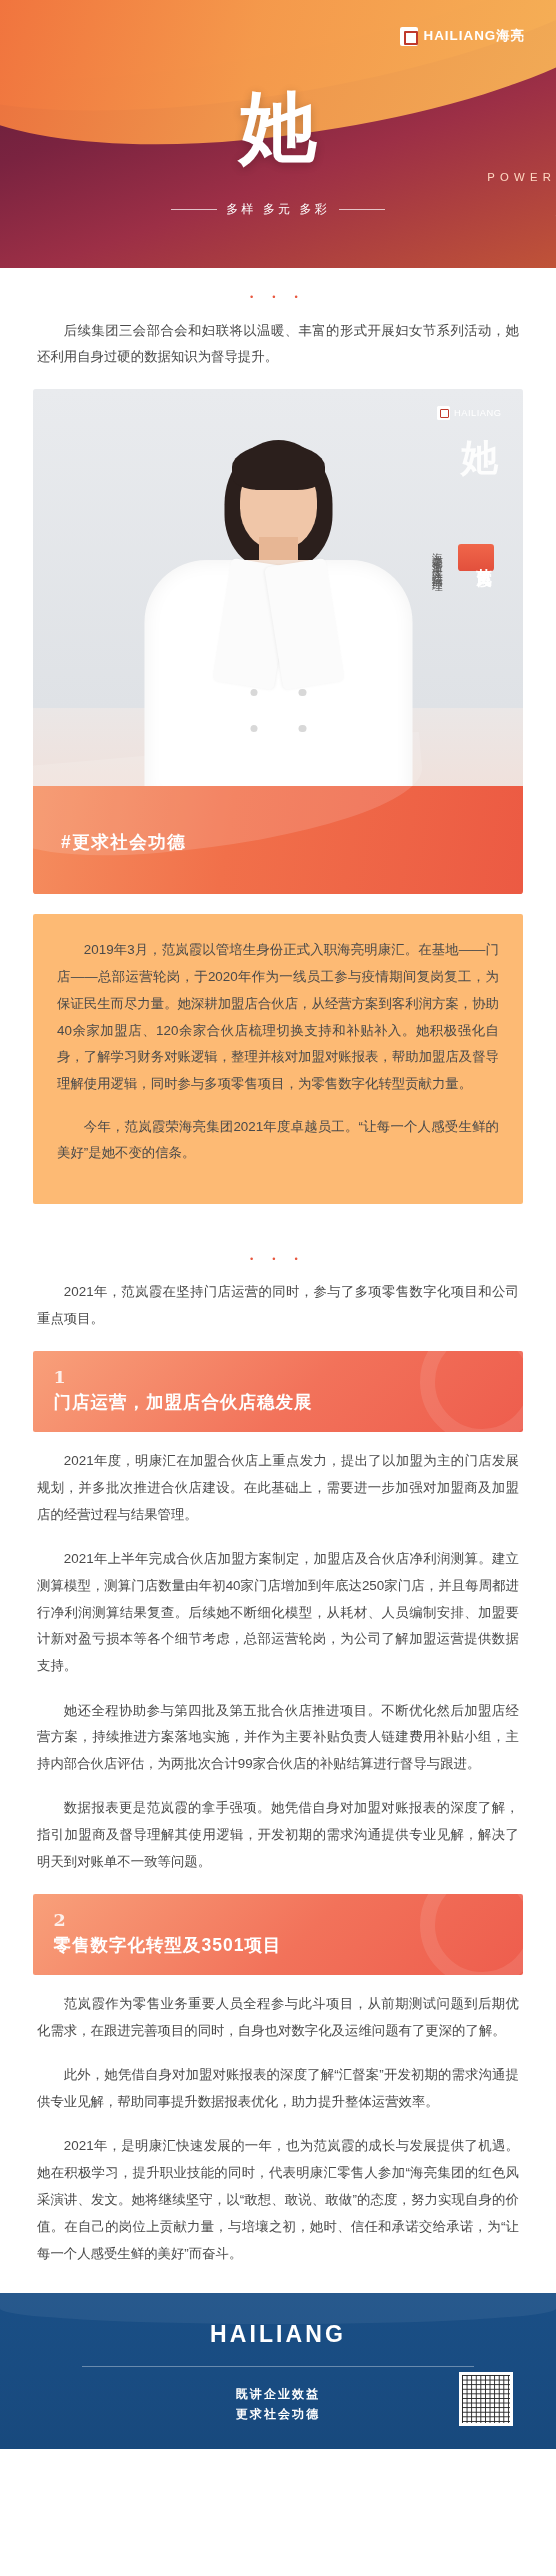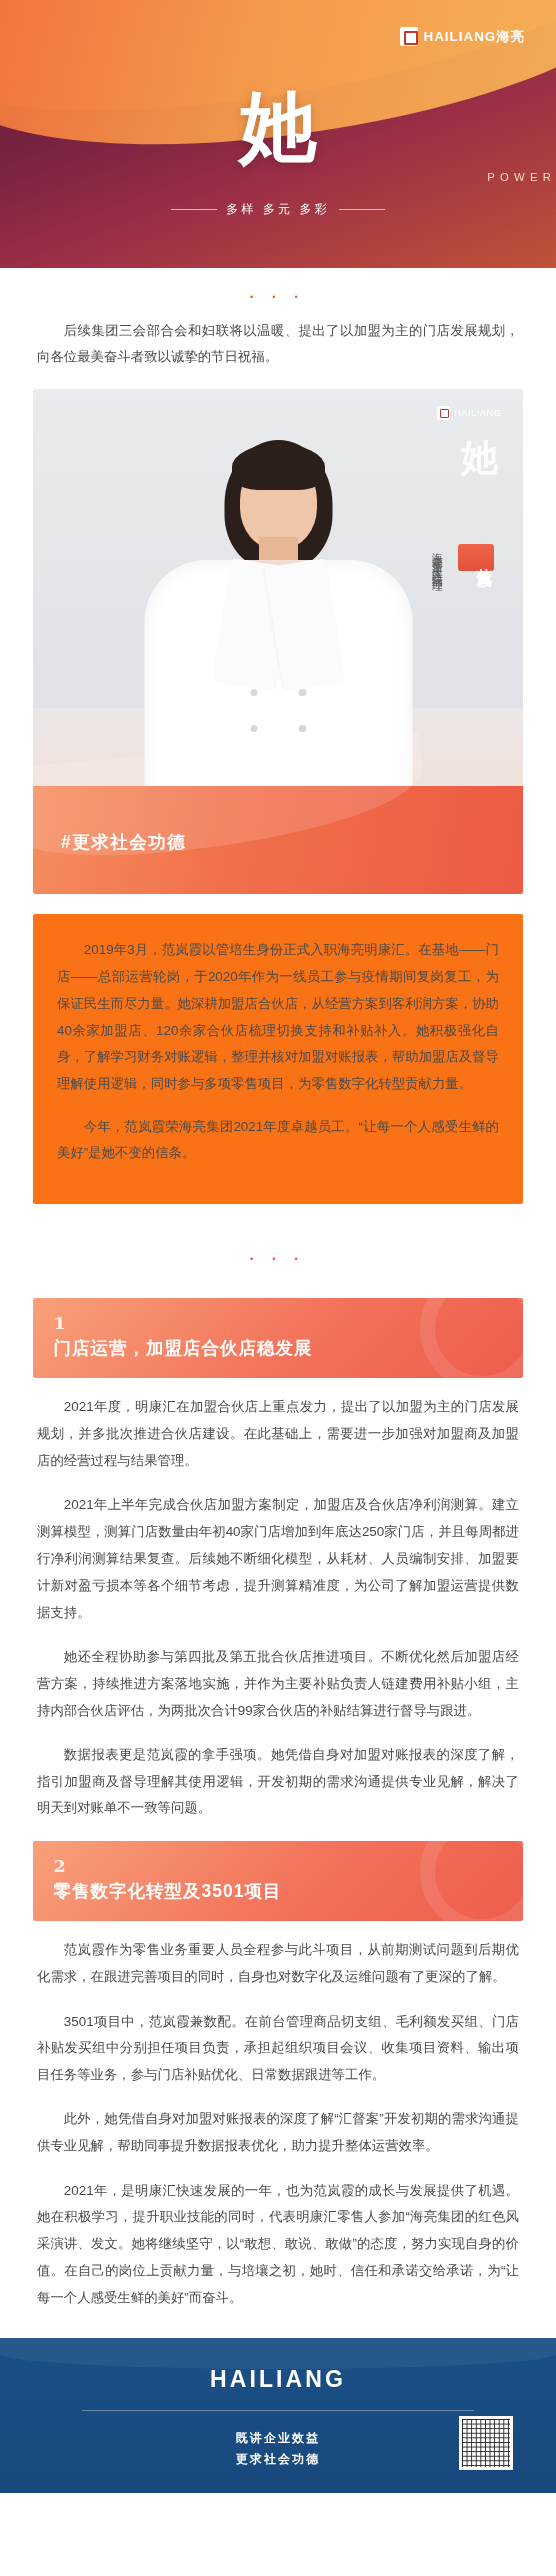--- a/index.html
+++ b/index.html
@@ -41,21 +41,21 @@
     width: 824px; height: 196px;
     background: linear-gradient(110deg, #cf4038 0%, #e4663d 70%, #f08b47 100%);
     border-radius: 0 0 50% 55%;
     transform: rotate(-12deg);
   }
   .banner .arcs {
     position: absolute; right: -103px; top: -31px; width: 361px; height: 309px;
   }
   .logo-top {
     position: absolute; right: 31px; top: 27px;
-    display: flex; align-items: flex-end; gap: 5.2px;
+    display: flex; align-items: center; gap: 5.2px;
     z-index: 5;
   }
   .logo-top .lmark {
     width: 18.5px; height: 18.5px;
     background: #ffffff;
     border-radius: 2.1px;
     position: relative;
   }
   .logo-top .lmark:after {
     content: ""; position: absolute; left: 4.1px; top: 4.1px;
@@ -211,21 +211,21 @@
     transform: rotate(-5deg);
   }
   .pc-tag {
     position:absolute; left: 28px; bottom: 40px; z-index: 5;
     color:#ffffff; font-size: 17.5px; letter-spacing: 1.5px; font-weight: bold;
   }
 
   
   .quote-card {
     margin: 5.2px 33px 26px;
-    background: #f97316;
+    background: #fdba74;
     border-radius: 2.1px;
     padding: 23px 24px 20.6px;
   }
   .quote-card p {
     font-size: 13.4px; line-height: 2.0; color: #4a4a4a;
     text-align: justify; text-indent: 2em; margin-bottom: 15.5px;
   }
   .quote-card p:last-child { margin-bottom: 16px; }
 
   
@@ -312,21 +312,21 @@
         <span class="bar"></span>
         <span>多样 多元 多彩</span>
         <span class="bar"></span>
       </div>
     </div>
   </div>
 
   <div class="dots">• • •</div>
 
   <div class="body-wrap">
-    <p class="para">后续集团三会部合会和妇联将以温暖、提出了以加盟为主的门店发展规划，向各位最美奋斗者致以诚挚的节日祝福。</p>
+    <p class="para">后续集团三会部合会和妇联将以温暖、丰富的形式开展妇女节系列活动，她还利用自身过硬的数据知识为督导提升。</p>
   </div>
 
   <div class="photo-card">
     <div class="pc-top"></div>
 
     <div class="pc-logo">
       <span class="m"></span>
       <span class="t">HAILIANG</span>
     </div>
     <div class="pc-ta">她</div>
@@ -355,41 +355,43 @@
     <div class="pc-tag">#更求社会功德</div>
   </div>
 
   <div class="quote-card">
     <p>2019年3月，范岚霞以管培生身份正式入职海亮明康汇。在基地——门店——总部运营轮岗，于2020年作为一线员工参与疫情期间复岗复工，为保证民生而尽力量。她深耕加盟店合伙店，从经营方案到客利润方案，协助40余家加盟店、120余家合伙店梳理切换支持和补贴补入。她积极强化自身，了解学习财务对账逻辑，整理并核对加盟对账报表，帮助加盟店及督导理解使用逻辑，同时参与多项零售项目，为零售数字化转型贡献力量。</p>
     <p>今年，范岚霞荣海亮集团2021年度卓越员工。“让每一个人感受生鲜的美好”是她不变的信条。</p>
   </div>
 
   <div class="dots">• • •</div>
 
+  <div class="body-wrap">
+    <p class="para">2021年，范岚霞在坚持门店运营的同时，参与了多项零售数字化项目和公司重点项目。</p>
+  </div>
 
   <div class="section">
     <div class="deco"></div>
     <div class="num">1</div>
     <div class="stitle">门店运营，加盟店合伙店稳发展</div>
   </div>
   <div class="body-wrap">
     <p class="para">2021年度，明康汇在加盟合伙店上重点发力，提出了以加盟为主的门店发展规划，并多批次推进合伙店建设。在此基础上，需要进一步加强对加盟商及加盟店的经营过程与结果管理。</p>
-    <p class="para">2021年上半年完成合伙店加盟方案制定，加盟店及合伙店净利润测算。建立测算模型，测算门店数量由年初40家门店增加到年底达250家门店，并且每周都进行净利润测算结果复查。后续她不断细化模型，从耗材、人员编制安排、加盟要计新对盈亏损本等各个细节考虑，提升测算精准度，为公司了解加盟运营提供数据支持。</p>
+    <p class="para">2021年上半年完成合伙店加盟方案制定，加盟店及合伙店净利润测算。建立测算模型，测算门店数量由年初40家门店增加到年底达250家门店，并且每周都进行净利润测算结果复查。后续她不断细化模型，从耗材、人员编制安排、加盟要计新对盈亏损本等各个细节考虑，总部运营轮岗，为公司了解加盟运营提供数据支持。</p>
     <p class="para">她还全程协助参与第四批及第五批合伙店推进项目。不断优化然后加盟店经营方案，持续推进方案落地实施，并作为主要补贴负责人链建费用补贴小组，主持内部合伙店评估，为两批次合计99家合伙店的补贴结算进行督导与跟进。</p>
     <p class="para">数据报表更是范岚霞的拿手强项。她凭借自身对加盟对账报表的深度了解，指引加盟商及督导理解其使用逻辑，开发初期的需求沟通提供专业见解，解决了明天到对账单不一致等问题。</p>
   </div>
 
   <div class="section">
     <div class="deco"></div>
     <div class="num">2</div>
     <div class="stitle">零售数字化转型及3501项目</div>
   </div>
   <div class="body-wrap">
     <p class="para">范岚霞作为零售业务重要人员全程参与此斗项目，从前期测试问题到后期优化需求，在跟进完善项目的同时，自身也对数字化及运维问题有了更深的了解。</p>
-    <p class="para">3501项目中，范岚霞兼数配。在前台管理商品切支组、毛利额发买组、门店补贴发买组中分别担任项目负责，承担起组织项目会议、收集项目资料、输出项目任务等业务，参与门店补贴优化、日常数据跟进等工作。</p>
     <p class="para">此外，她凭借自身对加盟对账报表的深度了解“汇督案”开发初期的需求沟通提供专业见解，帮助同事提升数据报表优化，助力提升整体运营效率。</p>
   </div>
 
   <div class="body-wrap">
     <p class="para">2021年，是明康汇快速发展的一年，也为范岚霞的成长与发展提供了机遇。她在积极学习，提升职业技能的同时，代表明康汇零售人参加“海亮集团的红色风采演讲、发文。她将继续坚守，以“敢想、敢说、敢做”的态度，努力实现自身的价值。在自己的岗位上贡献力量，与培壤之初，她时、信任和承诺交给承诺，为“让每一个人感受生鲜的美好”而奋斗。</p>
   </div>
 
   <div class="footer">
     <div class="wave"></div>
     <div class="flogo">HAILIANG</div>

